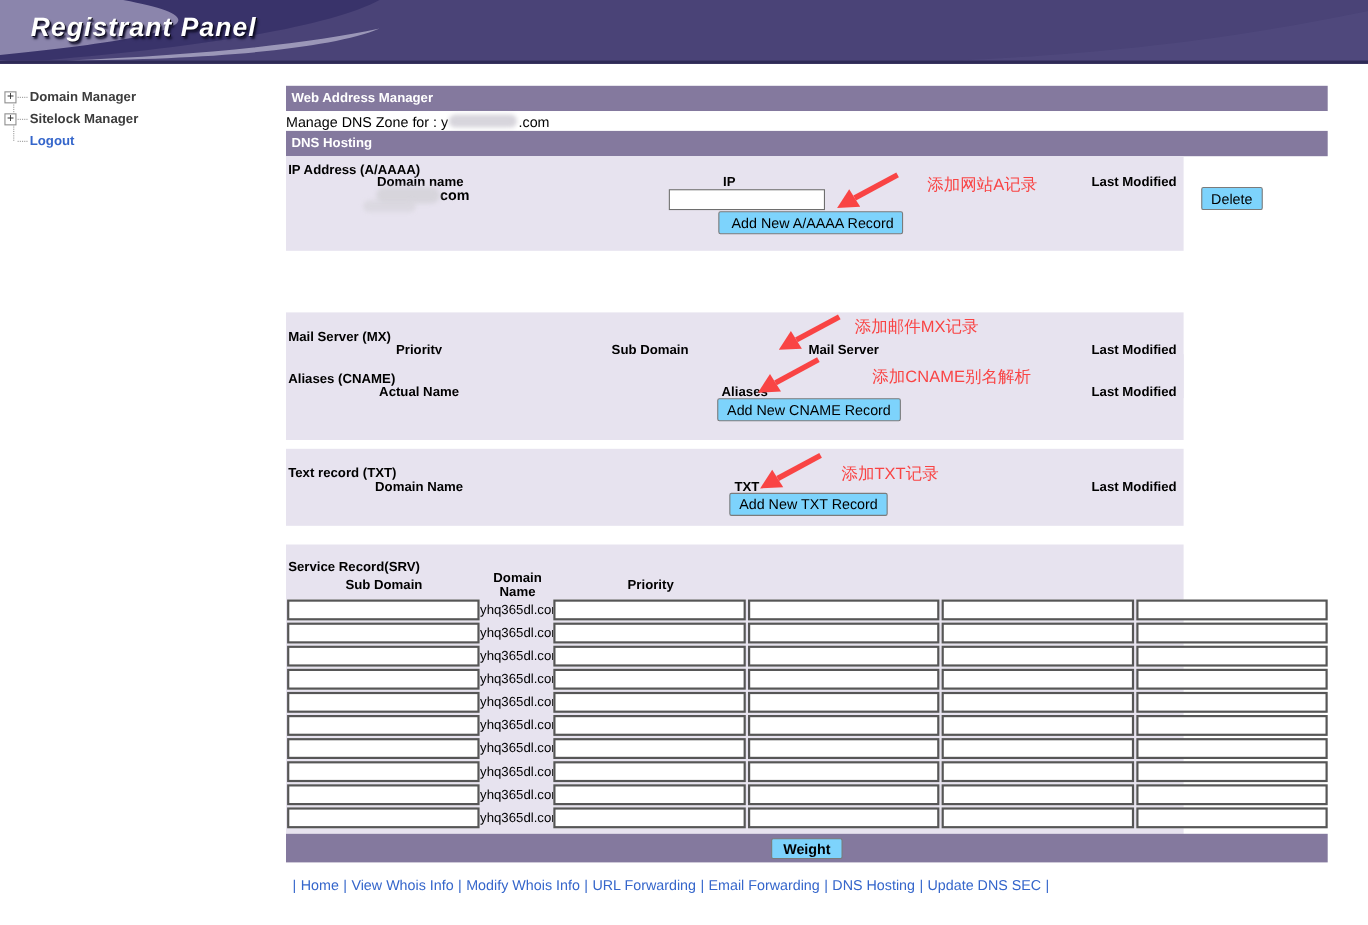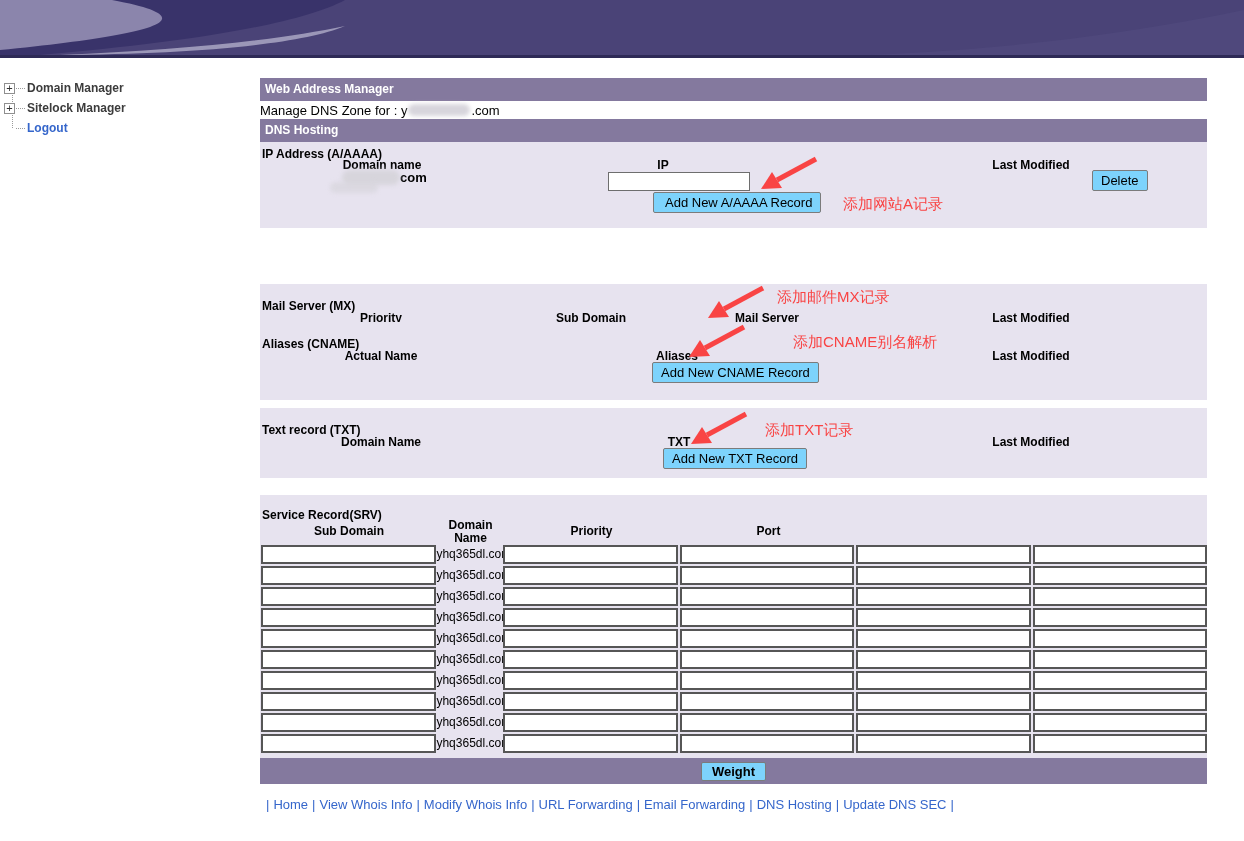--- a/index.html
+++ b/index.html
@@ -23,21 +23,21 @@
   .tree-label.link{color:#3566cb;}
 
   
   .content{position:absolute;left:260px;top:78px;width:947px;}
   .purple-bar{position:absolute;left:0;width:947px;height:23px;background:#84799e;color:#fff;
     font-size:12px;font-weight:bold;line-height:23px;padding-left:5px;box-sizing:border-box;}
   .zone-strip{position:absolute;left:0;top:23px;width:947px;height:18px;background:#fff;display:flex;
     align-items:center;font-size:13px;color:#000;}
   .redact{display:inline-block;background:#d7d5dc;border-radius:8px;filter:blur(2px);}
 
-  .section{position:absolute;left:0;width:947px;background:#e7e3ef;}
+  .section{position:absolute;left:0;width:816px;background:#e7e3ef;}
   .sec-title{position:absolute;font-size:12px;font-weight:bold;color:#000;white-space:nowrap;}
   .col-head{position:absolute;font-size:12px;font-weight:bold;color:#000;text-align:center;width:140px;}
   .btn{position:absolute;background:#7dd3fc;border:1px solid #7b7b7b;border-radius:2px;font-size:13px;
     font-family:"Liberation Sans",sans-serif;padding:2px 8px;color:#000;cursor:pointer;white-space:nowrap;}
   .txt-input{position:absolute;height:17px;border:1px solid #6e6e6e;background:#fff;font-size:13px;padding:0 2px;}
   .annotation{position:absolute;color:#f94444;font-size:15px;white-space:nowrap;}
   .arrow{position:absolute;z-index:2;}
 
   
   .srv-head{position:absolute;left:1px;top:24px;width:946px;display:flex;}
@@ -66,20 +66,21 @@
 <div id="canvas">
 
   <div class="app-header">
     <svg width="1244" height="55" viewBox="0 0 1244 55">
       <rect x="0" y="0" width="1244" height="55" fill="#4a4377"></rect>
       <path d="M0,0 L330,0 C290,22 160,45 0,55 Z" fill="#8b85ac"></path>
       <path d="M112,0 L345,0 C300,24 190,42 40,55 L0,55 L0,50 C140,36 220,20 112,0 Z" fill="#39336a"></path>
       <path d="M60,55 C180,50 280,40 345,26 C300,45 190,54 60,55 Z" fill="#b7b3ce" opacity="0.75"></path>
       <path d="M1244,10 C1100,40 980,50 870,55 L1244,55 Z" fill="#544d82" opacity="0.5"></path>
     </svg>
+    <div class="app-title">Registrant Panel</div>
   </div>
 
   <div class="sidebar">
     <div class="tree-trunk"></div>
     <div class="tree-row" style="top:0;">
       <span class="plus-box">+</span>
       <span class="tree-dots"></span>
       <span class="tree-label">Domain Manager</span>
     </div>
     <div class="tree-row" style="top:20px;">
@@ -116,21 +117,21 @@
       <span class="redact" style="position:absolute;left:70px;top:40px;width:48px;height:11px;opacity:.7;"></span>
       <div class="col-head" style="left:333px;top:16px;">IP</div>
       <input class="txt-input" style="left: 348px; top: 30px; width: 136px;" value="">
       <button class="btn" style="left:393px;top:50px;padding-left:11px;">Add New A/AAAA Record</button>
       <div class="arrow" style="left:498px;top:13px;">
         <svg width="62" height="38" viewBox="0 0 62 38">
             <path d="M58 4 L19 25" stroke="#f94444" stroke-width="5" fill="none"></path>
             <polygon points="3,34 14,17 24,33" fill="#f94444"></polygon>
           </svg>
       </div>
-      <div class="annotation" style="left:583px;top:17px;margin-top:36px;">添加网站A记录</div>
+      <div class="annotation" style="left:583px;top:17px;">添加网站A记录</div>
       <div class="col-head" style="left:701px;top:16px;">Last Modified</div>
       <button class="btn" style="left:832px;top:28px;">Delete</button>
     </div>
 
     <div class="section" style="top:158px;height:78px;margin-top:48px;">
       <div class="sec-title" style="left:2px;top:15px;">Mail Server (MX)</div>
       <div class="col-head" style="left:51px;top:27px;">Priority</div>
       <div class="col-head" style="left:261px;top:27px;">Sub Domain</div>
       <div class="col-head" style="left:437px;top:27px;">Mail Server</div>
       <button class="btn" style="left:405px;top:40px;">Add New MX Actual</button>
@@ -173,21 +174,20 @@
       <div class="annotation" style="left:505px;top:13px;">添加TXT记录</div>
       <div class="col-head" style="left:701px;top:27px;">Last Modified</div>
     </div>
 
     <div class="section" style="top:417px;height:263px;">
       <div class="sec-title" style="left:2px;top:13px;">Service Record(SRV)</div>
       <div class="srv-head">
         <div class="h c-sub">Sub Domain</div>
         <div class="h c-dom" style="line-height:1.1;white-space:normal;">Domain Name</div>
         <div class="h c-pri">Priority</div>
-        <div class="h c-port">Port</div>
       </div>
       <div class="srv-rows">
         <div class="srv-row">
           <input class="srv-in c-sub" style="">
             <div class="c-dom">yhq365dl.com</div>
             <input class="srv-in c-pri" style="">
             <input class="srv-in c-wei" style="">
             <input class="srv-in c-port" style="">
             <input class="srv-in c-tgt" style="">
         </div>

